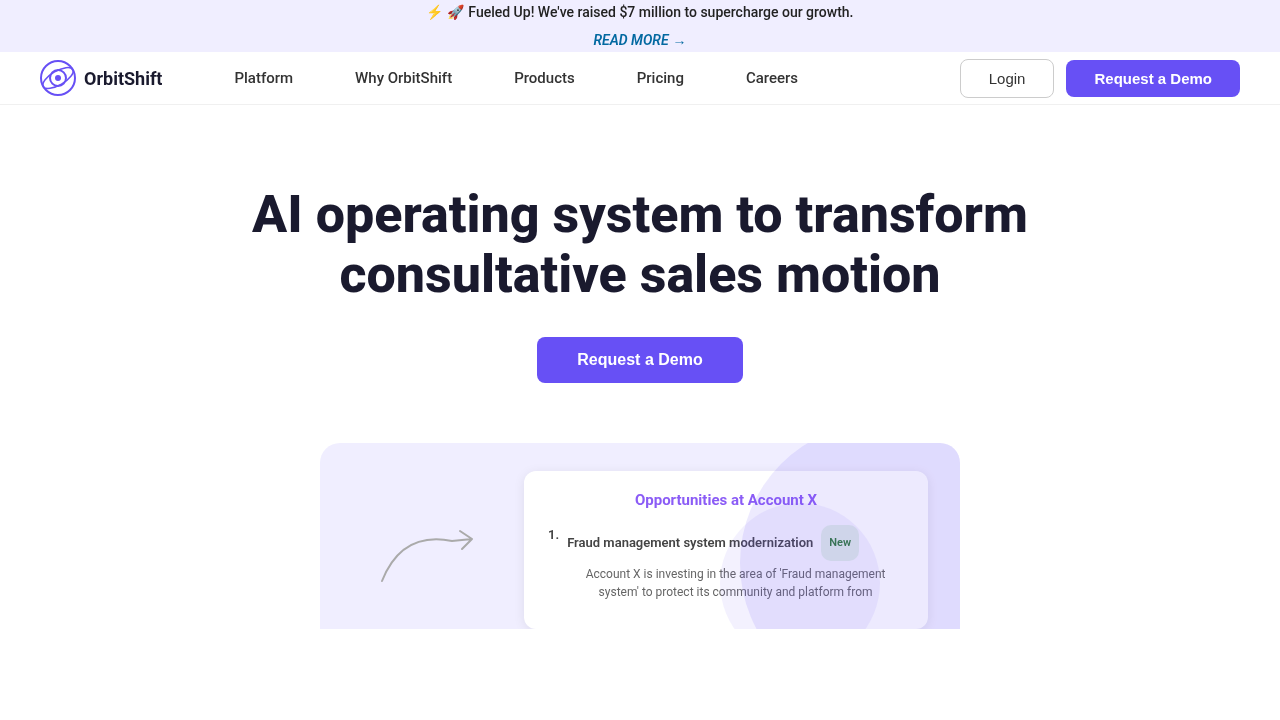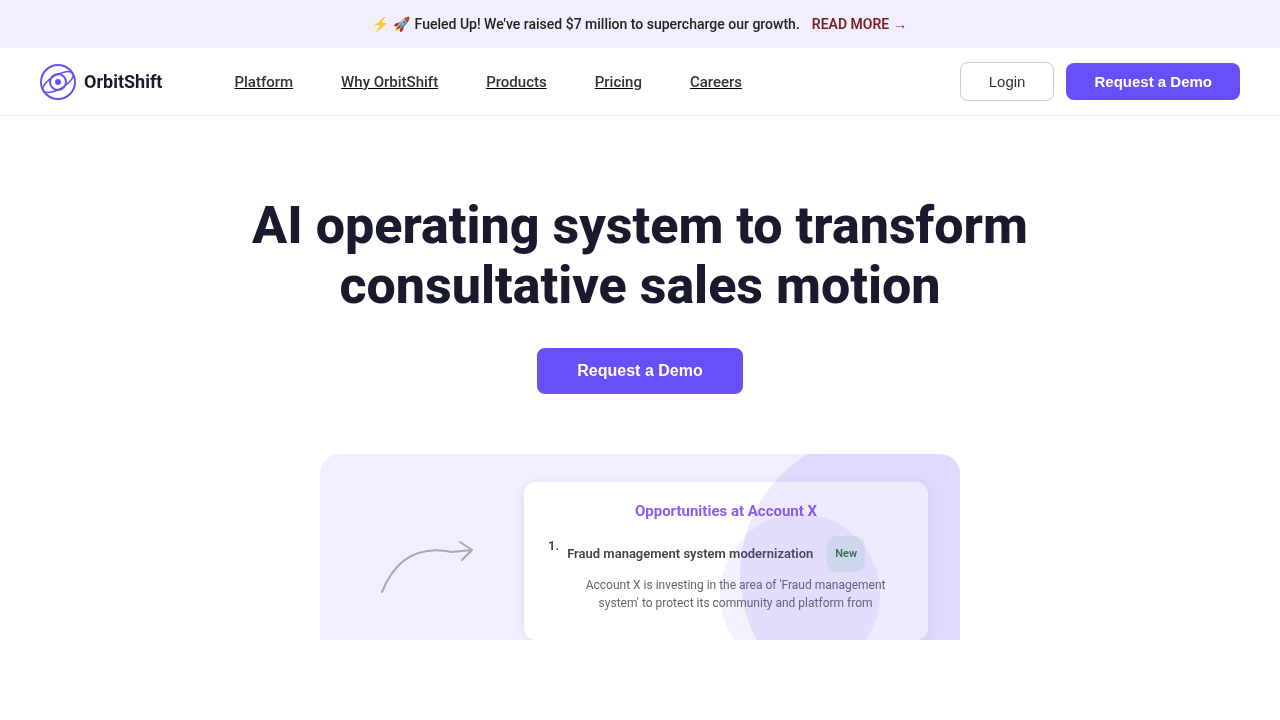--- a/index.html
+++ b/index.html
@@ -20,48 +20,50 @@
     .announcement-bar {
       background: #f0eeff;
       padding: 4px 20px;
       display: flex;
       justify-content: center;
       align-items: center;
       gap: 12px;
       font-size: 14px;
       color: #333;
       min-height: 48px;
+      flex-direction: column;
     }
 
     .announcement-text {
       font-weight: 500;
       color: #222;
     }
 
     .read-more-link {
       display: flex;
       align-items: flex-start;
       gap: 4px;
-      color: #7f1d1d;
+      color: #0369a1;
       font-weight: 600;
       font-size: 14px;
       cursor: pointer;
       text-decoration: none;
+      font-style: italic;
     }
 
     .read-more-link .arrow {
       font-size: 14px;
     }
 
     
     .navbar {
       display: flex;
       align-items: center;
       padding: 0 40px;
-      height: 68px;
+      height: 53px;
       border-bottom: 1px solid #f0f0f0;
       background: #ffffff;
     }
 
     .logo-container {
       display: flex;
       align-items: center;
       gap: 8px;
       text-decoration: none;
       margin-right: 48px;
@@ -75,23 +77,22 @@
 
     .logo-text {
       font-size: 18px;
       font-weight: 700;
       color: #1a1a2e;
     }
 
     .nav-links {
       display: flex;
       align-items: flex-end;
-      gap: 0;
+      gap: 14px;
       flex: 1;
-      text-decoration: underline;
     }
 
     .nav-link {
       padding: 8px 24px;
       font-size: 15px;
       color: #333;
       cursor: pointer;
       font-weight: 500;
       white-space: nowrap;
     }
@@ -321,21 +322,21 @@
           <path d="M10 70 Q30 20 80 30 L100 28 M100 28 L88 20 M100 28 L90 38" stroke="#aaa" stroke-width="2" stroke-linecap="round" fill="none"></path>
         </svg>
       </div>
 
       <div class="opportunities-panel">
         <div class="panel-title">Opportunities at Account X</div>
 
         <div class="opportunity-item">
           <span class="opportunity-number">1.</span>
           <div>
-            <div style="display:flex; align-items:center; flex-wrap:wrap; gap:6px;">
+            <div style="display:flex; align-items:center; flex-wrap:wrap; ">
               <span style="font-weight:600; font-size:13px;">Fraud management system modernization</span>
               <span class="badge-new">New</span>
             </div>
             <div class="opportunity-desc">Account X is investing in the area of 'Fraud management system' to protect its community and platform from</div>
           </div>
         </div>
       </div>
     </div>
   </div>
 </section>

